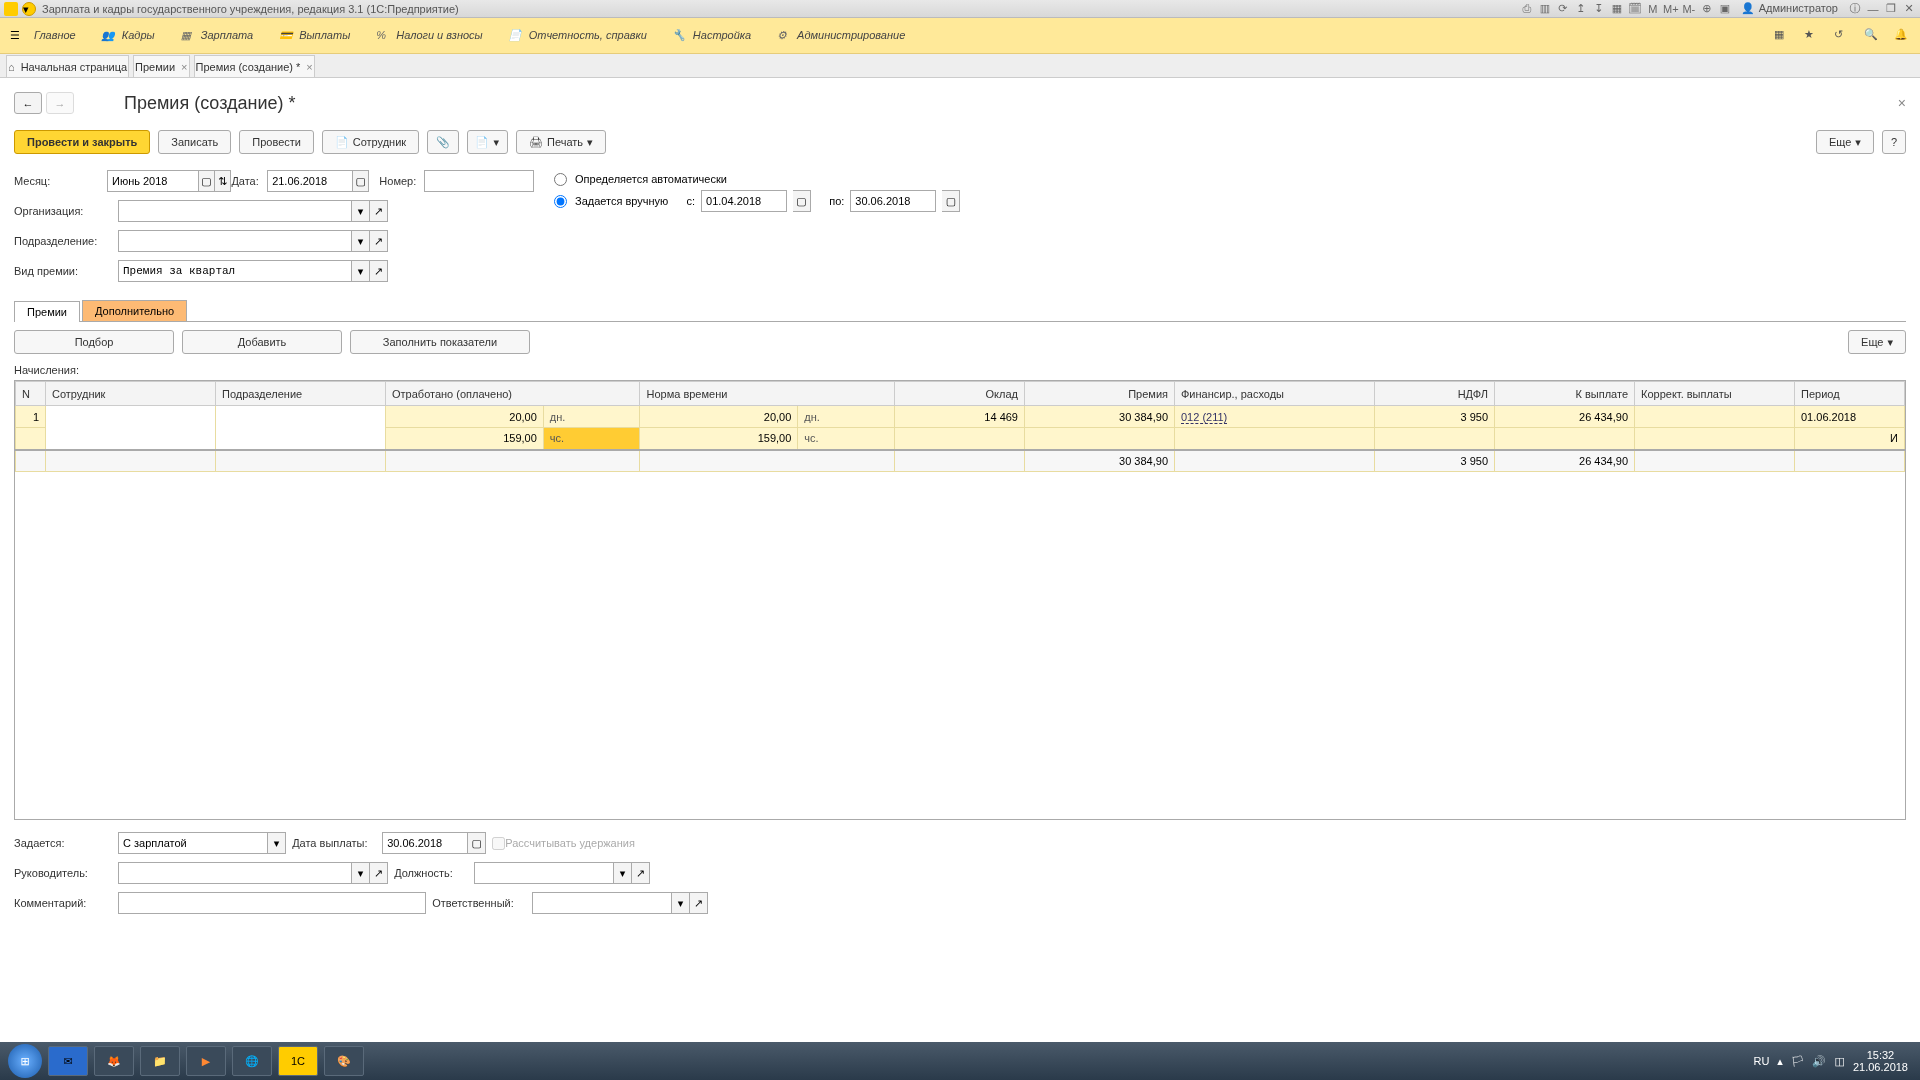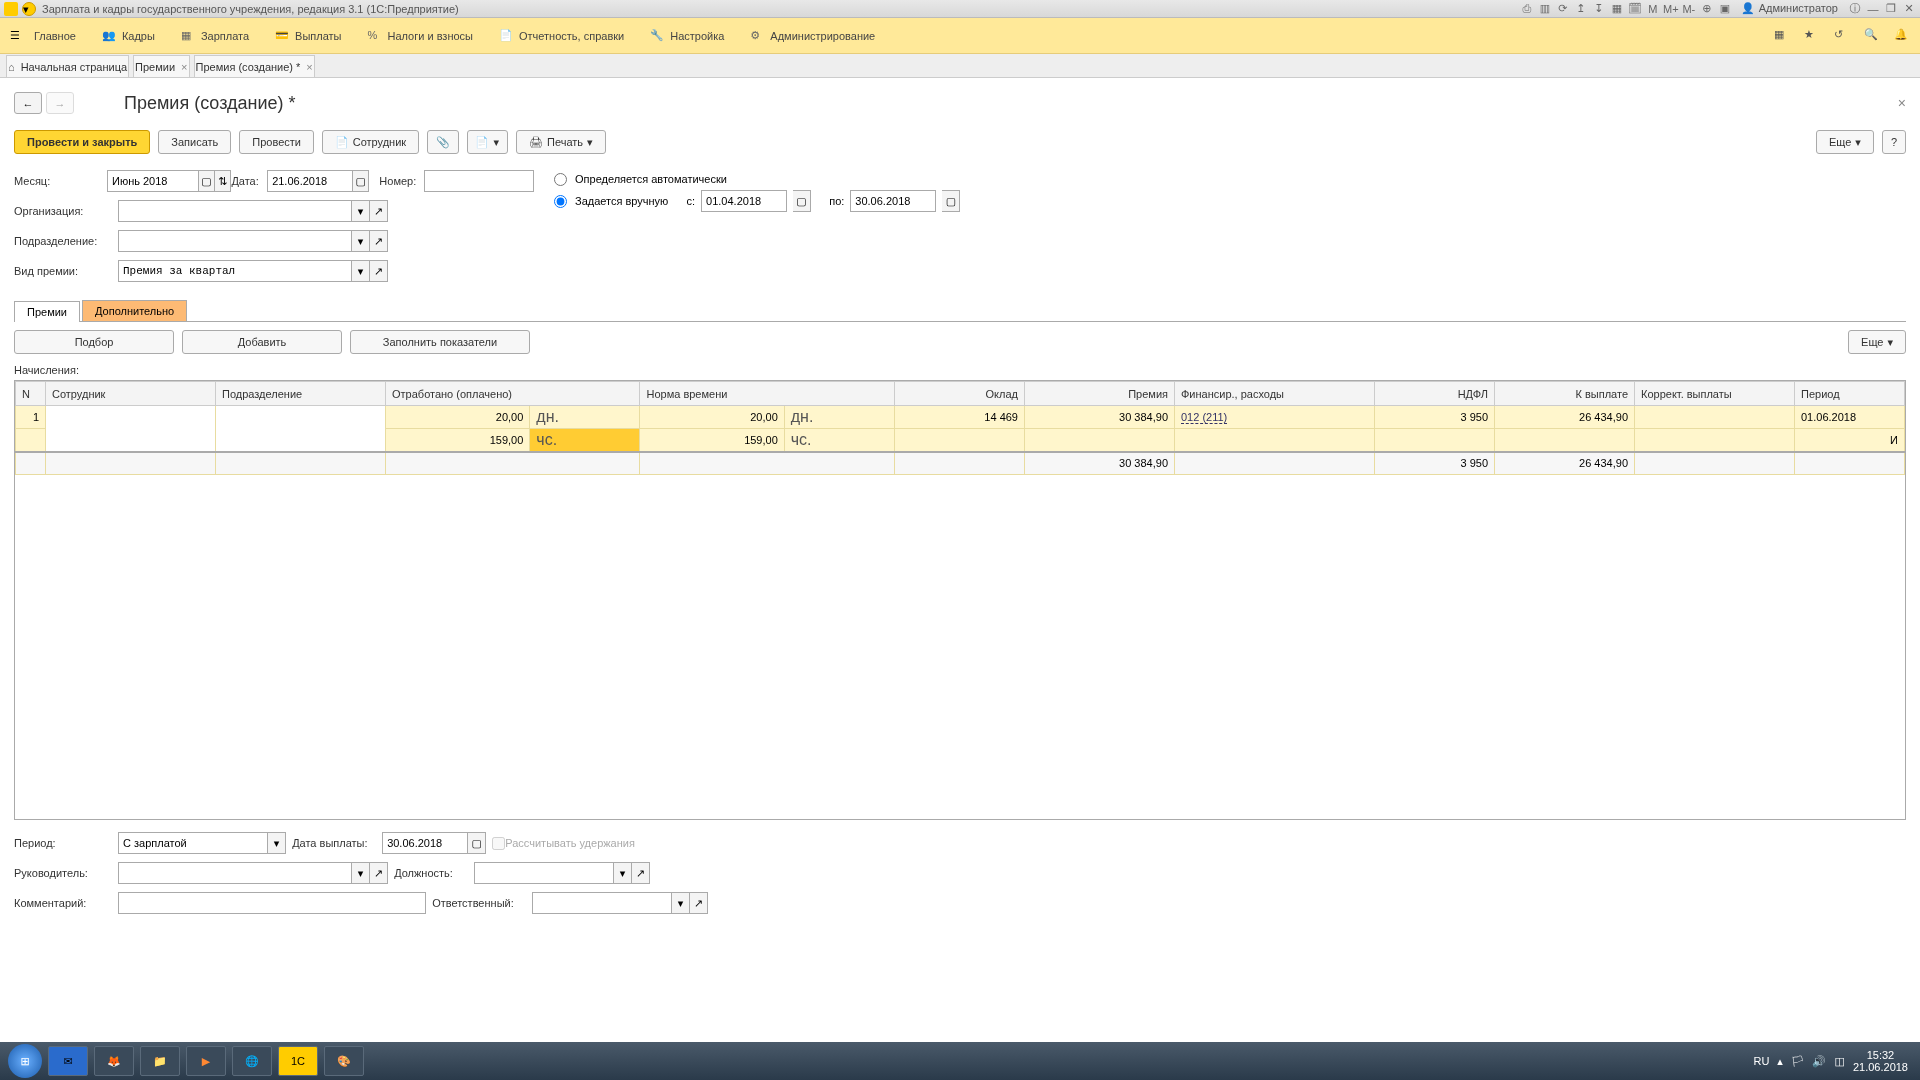--- a/index.html
+++ b/index.html
@@ -11,21 +11,21 @@
 .title-bar .dd { width:14px; height:14px; background:#ffcc00; border-radius:7px; margin-right:6px; border:1px solid #cc9900;}
 .title-bar .title-text { color:#555; flex:1; }
 .title-bar .tb-icons { display:flex; gap:4px; align-items:center; }
 .title-bar .tb-icon { width:14px; height:14px; display:flex; align-items:center; justify-content:center; color:#666; cursor:pointer; }
 .title-bar .admin { color:#555; padding:0 6px; }
 
 
 .section-bar { height:36px; background:#ffe999; border-bottom:1px solid #e6cc7a; display:flex; align-items:center; padding:0 10px; }
 .section-bar .burger { margin-right:14px; cursor:pointer; }
 .section-bar .sections { display:flex; gap:26px; flex:1; }
-.section-bar .section { display:flex; align-items:center; gap:6px; color:#444; cursor:pointer; }
+.section-bar .section { display:flex; align-items:flex-start; gap:6px; color:#444; cursor:pointer;font-style:italic; }
 .section-bar .section .ico { width:14px; height:14px; color:#666; }
 .section-bar .right-icons { display:flex; gap:14px; align-items:center; }
 .section-bar .right-icons .ri { width:16px; height:16px; color:#555; cursor:pointer; }
 
 
 .tabs-row { height:24px; background:#eee; border-bottom:1px solid #ccc; display:flex; align-items:flex-end; padding-left:6px; gap:4px; }
 .tabs-row .tab { height:22px; background:#f7f7f7; border:1px solid #ccc; border-bottom:none; padding:0 1px; display:flex; align-items:center; gap:6px; cursor:pointer; color:#333;}
 .tabs-row .tab.home::before { content:"⌂"; color:#666; }
 .tabs-row .tab .x { color:#888; cursor:pointer; }
 
@@ -69,21 +69,21 @@
 .tbl-label { margin-top:10px; color:#333; }
 
 
 .tbl { border:1px solid #aaa; margin-top:4px; height:440px; overflow:auto; position:relative; }
 table { border-collapse:collapse; width:100%; }
 th { background:#f4f4f4; border:1px solid #ccc; font-weight:normal; text-align:left; padding:4px 6px; color:#333; height:24px;}
 td { border:1px solid #e8dca0; padding:2px 6px; height:22px; }
 tr.hl td { background:#fff6cc; }
 tr.hl2 td { background:#fff6cc; }
 td.num, th.num { text-align:right; }
-.cell-unit { background:#fff6cc; font-size:16px; color:#555; }
+.cell-unit { background:#fff6cc; font-size:11px; color:#555; }
 .cell-unit.hot { background:#ffcc33; }
 .flink { color:#336; border-bottom:1px dashed #336; cursor:pointer; }
 
 
 .totals td { background:#f7f7f7; border-top:2px solid #aaa; }
 
 
 .bottom-form { margin-top:10px; }
 .bottom-form .frow label { width:104px; }
 
@@ -338,21 +338,21 @@
           <td class="num">26 434,90</td>
           <td></td>
             <td></td>
         </tr>
       </tfoot>
     </table>
   </div>
 
   <div class="bottom-form">
     <div class="frow">
-      <label>Период:</label>
+      <label>Задается:</label>
       <input type="text" class="inp" style="width: 150px;" value="С зарплатой">
       <div class="smbtn">▾</div>
       &nbsp;&nbsp;<label style="width:90px">Дата выплаты:</label>
       <input type="text" class="inp date" value="30.06.2018" style="">
       <div class="smbtn">▢</div>
       &nbsp;&nbsp;<input type="checkbox" disabled="" style="">
       <span style="color:#aaa">Рассчитывать удержания</span>
     </div>
     <div class="frow">
       <label>Руководитель:</label>

